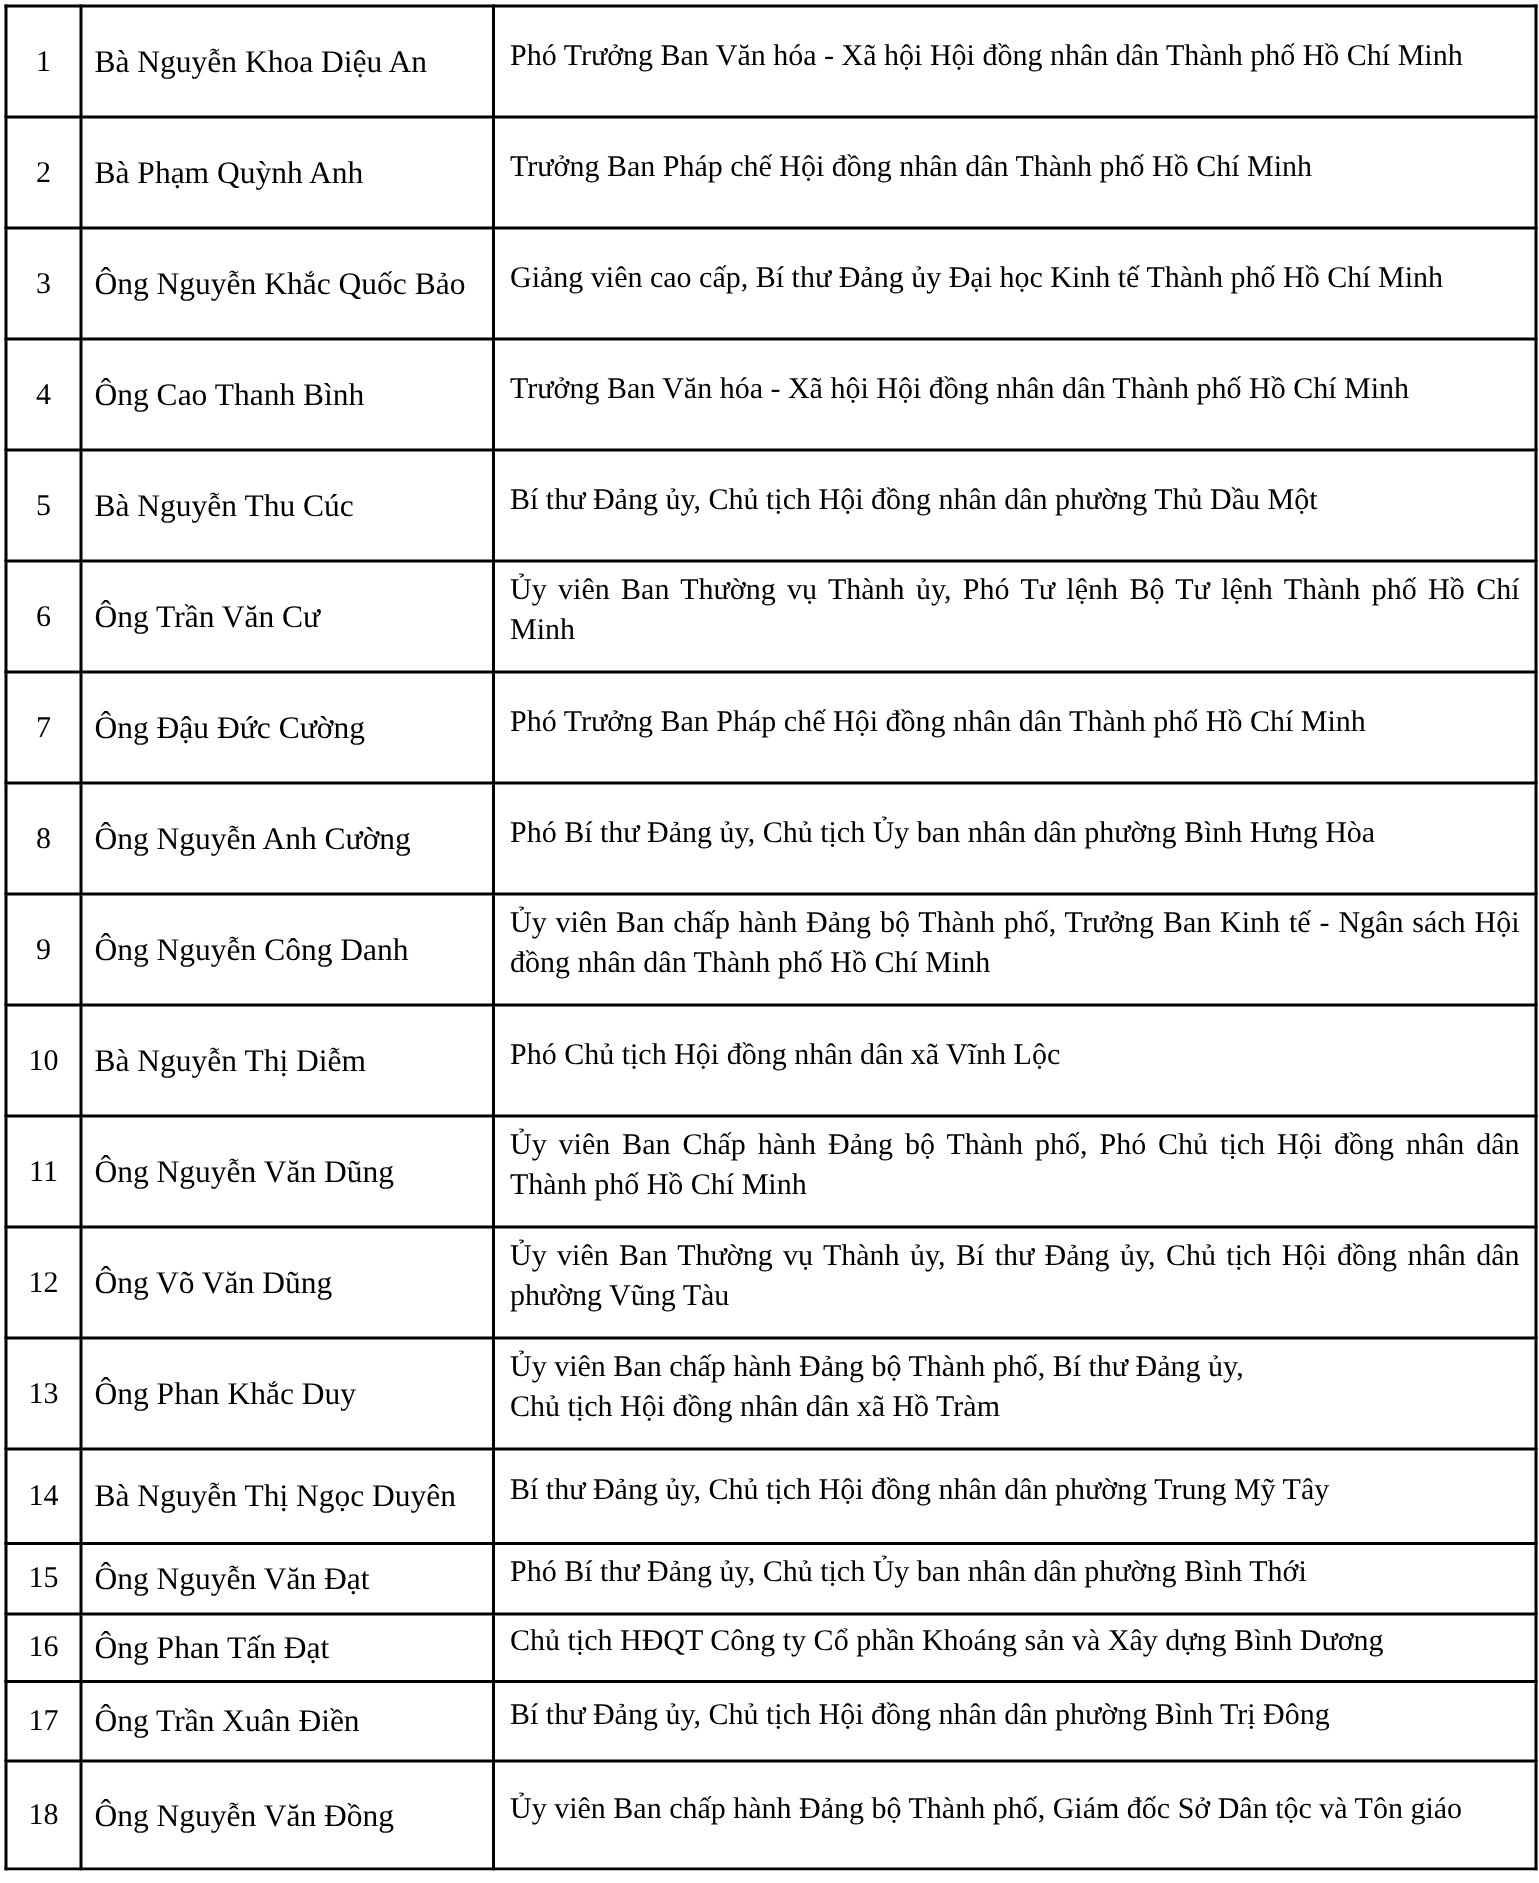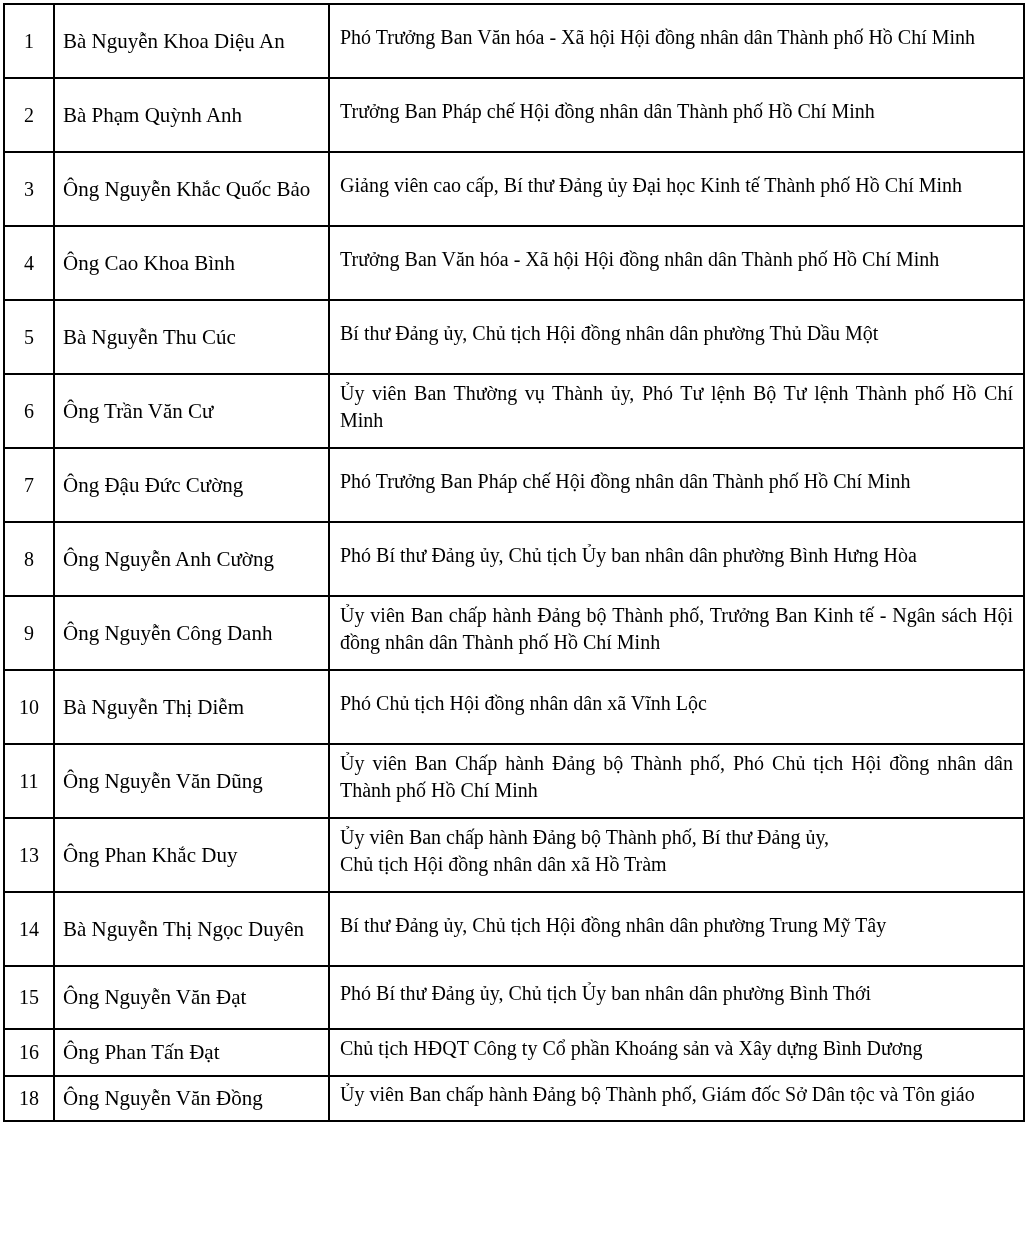--- a/index.html
+++ b/index.html
@@ -76,21 +76,21 @@
   </tr>
 
   <tr>
     <td class="no">3</td>
     <td class="name">Ông Nguyễn Khắc Quốc Bảo</td>
     <td class="pos">Giảng viên cao cấp, Bí thư Đảng ủy Đại học Kinh tế Thành phố Hồ Chí Minh</td>
   </tr>
 
   <tr>
     <td class="no">4</td>
-    <td class="name">Ông Cao Khoa Bình</td>
+    <td class="name">Ông Cao Thanh Bình</td>
     <td class="pos">Trưởng Ban Văn hóa - Xã hội Hội đồng nhân dân Thành phố Hồ Chí Minh</td>
   </tr>
 
   <tr>
     <td class="no">5</td>
     <td class="name">Bà Nguyễn Thu Cúc</td>
     <td class="pos">Bí thư Đảng ủy, Chủ tịch Hội đồng nhân dân phường Thủ Dầu Một</td>
   </tr>
 
   <tr>
@@ -122,20 +122,25 @@
     <td class="name">Bà Nguyễn Thị Diễm</td>
     <td class="pos">Phó Chủ tịch Hội đồng nhân dân xã Vĩnh Lộc</td>
   </tr>
 
   <tr>
     <td class="no">11</td>
     <td class="name">Ông Nguyễn Văn Dũng</td>
     <td class="pos">Ủy viên Ban Chấp hành Đảng bộ Thành phố, Phó Chủ tịch Hội đồng nhân dân Thành phố Hồ Chí Minh</td>
   </tr>
 
+  <tr>
+    <td class="no">12</td>
+    <td class="name">Ông Võ Văn Dũng</td>
+    <td class="pos">Ủy viên Ban Thường vụ Thành ủy, Bí thư Đảng ủy, Chủ tịch Hội đồng nhân dân phường Vũng Tàu</td>
+  </tr>
 
   <tr>
     <td class="no">13</td>
     <td class="name">Ông Phan Khắc Duy</td>
     <td class="pos">Ủy viên Ban chấp hành Đảng bộ Thành phố, Bí thư Đảng ủy,
 Chủ tịch Hội đồng nhân dân xã Hồ Tràm</td>
   </tr>
 
   <tr>
     <td class="no">14</td>
@@ -148,20 +153,25 @@
     <td class="name">Ông Nguyễn Văn Đạt</td>
     <td class="pos">Phó Bí thư Đảng ủy, Chủ tịch Ủy ban nhân dân phường Bình Thới</td>
   </tr>
 
   <tr>
     <td class="no">16</td>
     <td class="name">Ông Phan Tấn Đạt</td>
     <td class="pos">Chủ tịch HĐQT Công ty Cổ phần Khoáng sản và Xây dựng Bình Dương</td>
   </tr>
 
+  <tr>
+    <td class="no">17</td>
+    <td class="name">Ông Trần Xuân Điền</td>
+    <td class="pos">Bí thư Đảng ủy, Chủ tịch Hội đồng nhân dân phường Bình Trị Đông</td>
+  </tr>
 
   <tr>
     <td class="no">18</td>
     <td class="name">Ông Nguyễn Văn Đồng</td>
     <td class="pos">Ủy viên Ban chấp hành Đảng bộ Thành phố, Giám đốc Sở Dân tộc và Tôn giáo</td>
   </tr>
 </tbody>
 </table>
 
 </body></html>

